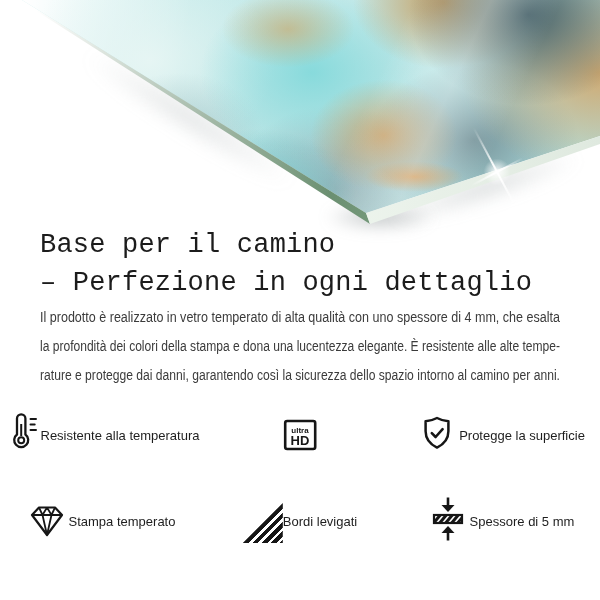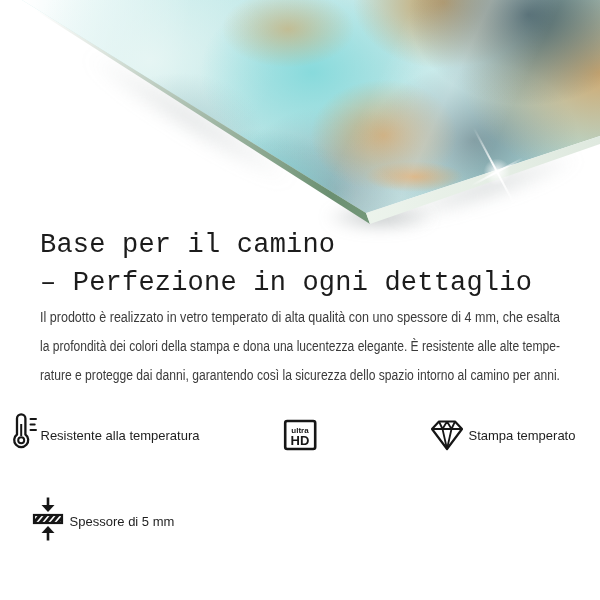--- a/index.html
+++ b/index.html
@@ -142,33 +142,48 @@
     <div class="feature">
       <div class="icon-box">
         <svg width="44" height="44" viewBox="0 0 44 44" fill="none">
           <rect x="7.2" y="8" width="30" height="28" rx="2" stroke="#161616" stroke-width="2.6"></rect>
           <text x="22" y="19.5" text-anchor="middle" fill="#161616" class="badge-top">ultra</text>
           <text x="22" y="32" text-anchor="middle" fill="#161616" class="badge-bottom">HD</text>
         </svg>
       </div>
     </div>
 
+    <div class="feature">
+      <div class="icon-box">
+        <svg width="44" height="44" viewBox="0 0 44 44" fill="none">
+          <path d="M22,5 C25.6,6.9 29.6,8 33.4,8.3 V18.2 C33.4,25.6 29,31.1 22,34.6 C15,31.1 10.6,25.6 10.6,18.2 V8.3 C14.4,8 18.4,6.9 22,5 Z" stroke="#161616" stroke-width="2.5" stroke-linejoin="round"></path>
+          <path d="M16.8,20.2 L20.6,24 L27.6,16.2" stroke="#161616" stroke-width="2.6" stroke-linecap="round" stroke-linejoin="round"></path>
+        </svg>
+      </div>
+      <div class="feature-label">Protegge la superficie</div>
+    </div>
 
     <div class="feature">
       <div class="icon-box">
         <svg width="44" height="42" viewBox="0 0 44 42" fill="none">
           <path d="M14,6.5 H30 L37,14 L22,34 L7,14 Z" stroke="#161616" stroke-width="2.2" stroke-linejoin="round"></path>
           <path d="M7,14 H37" stroke="#161616" stroke-width="2"></path>
           <path d="M14,6.5 L17.5,14 M30,6.5 L26.5,14 M22,6.5 L17.5,14 M22,6.5 L26.5,14" stroke="#161616" stroke-width="1.8" stroke-linejoin="round"></path>
           <path d="M17.5,14 L22,34 M26.5,14 L22,34" stroke="#161616" stroke-width="1.8" stroke-linejoin="round"></path>
         </svg>
       </div>
       <div class="feature-label">Stampa temperato</div>
     </div>
 
+    <div class="feature">
+      <div class="icon-box">
+        <div class="stripes"></div>
+      </div>
+      <div class="feature-label">Bordi levigati</div>
+    </div>
 
     <div class="feature">
       <div class="icon-box">
         <svg width="44" height="48" viewBox="0 0 44 48" fill="none">
           <path d="M22,2.5 V10" stroke="#161616" stroke-width="2.6"></path>
           <polygon points="15.5,10 28.5,10 22,17" fill="#161616"></polygon>
           <rect x="8" y="20" width="28" height="8" fill="#ffffff" stroke="#161616" stroke-width="2.2"></rect>
           <g>
             <clipPath id="barclip">
                 <rect x="9" y="21" width="26" height="6"></rect>

